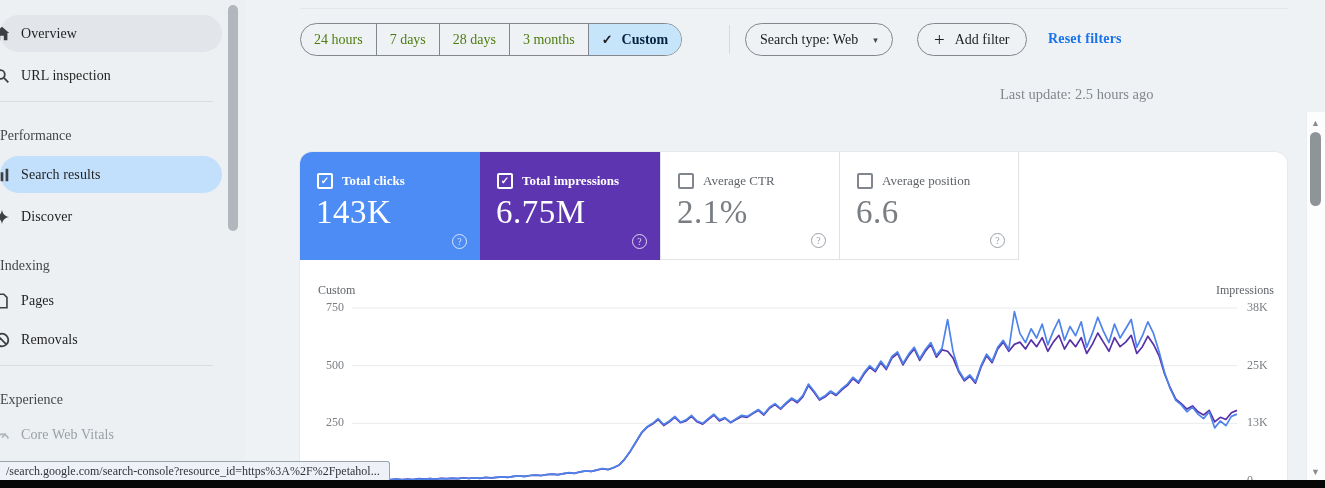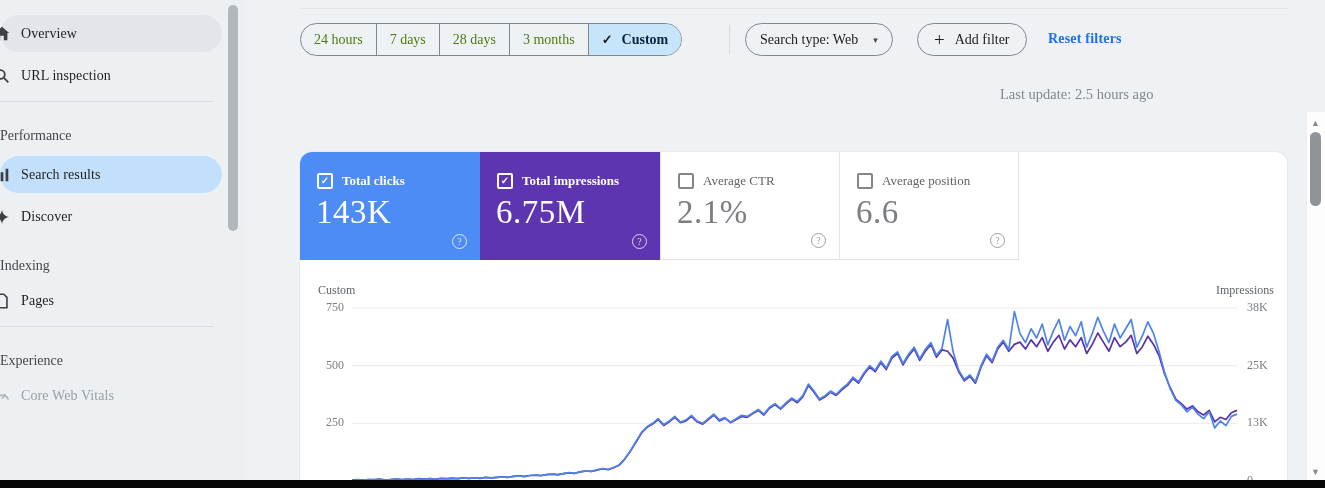--- a/index.html
+++ b/index.html
@@ -116,20 +116,29 @@
           <span class="sb-label">Discover</span>
         </div>
         <div class="sb-section">Indexing</div>
         <div class="sb-item">
           <span class="sb-icon">
             <svg viewBox="0 0 20 20">
               <path d="M5 2.5 H12 L15.5 6 V17.5 H5 Z" fill="none" stroke="currentColor" stroke-width="1.8"></path>
             </svg>
           </span>
           <span class="sb-label">Pages</span>
+        </div>
+        <div class="sb-item">
+          <span class="sb-icon">
+            <svg viewBox="0 0 20 20">
+              <circle cx="10" cy="10" r="7" fill="none" stroke="currentColor" stroke-width="2"></circle>
+              <path d="M5.5 5.5 L14.5 14.5" stroke="currentColor" stroke-width="2"></path>
+            </svg>
+          </span>
+          <span class="sb-label">Removals</span>
         </div>
         <div class="sb-divider"></div>
         <div class="sb-section">Experience</div>
         <div class="sb-item ghost">
           <span class="sb-icon">
             <svg viewBox="0 0 20 20">
               <path d="M3 14 A7.5 7.5 0 0 1 17 14" fill="none" stroke="currentColor" stroke-width="2"></path>
               <path d="M10 13 L14 8" stroke="currentColor" stroke-width="2"></path>
             </svg>
           </span>
@@ -229,15 +238,16 @@
       <div class="tick right" style="top: 205.668px;">25K</div>
       <div class="tick right" style="top: 263.332px;">13K</div>
       <div class="tick right" style="top: 321px;">0</div>
     </section>
 
   <div class="scroll-track"></div>
   <div class="scroll-arrow" id="scroll-up">▲</div>
   <div class="scroll-thumb"></div>
   <div class="scroll-arrow" id="scroll-down">▼</div>
 
+  <div class="status-tip">/search.google.com/search-console?resource_id=https%3A%2F%2Fpetahol...</div>
   <div class="bottom-bar"></div>
 
 </div>
 
 </body></html>

